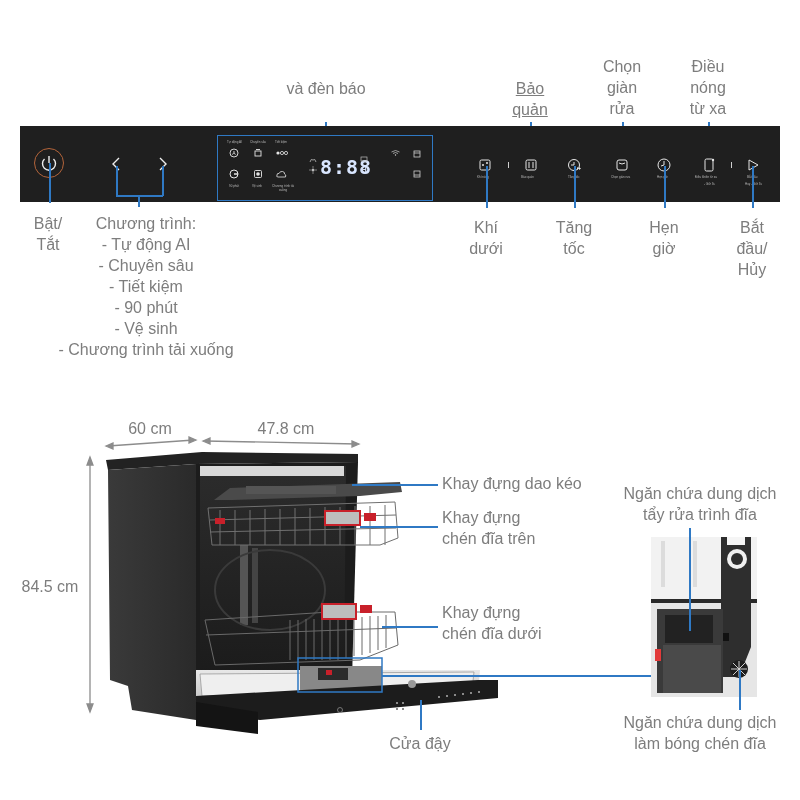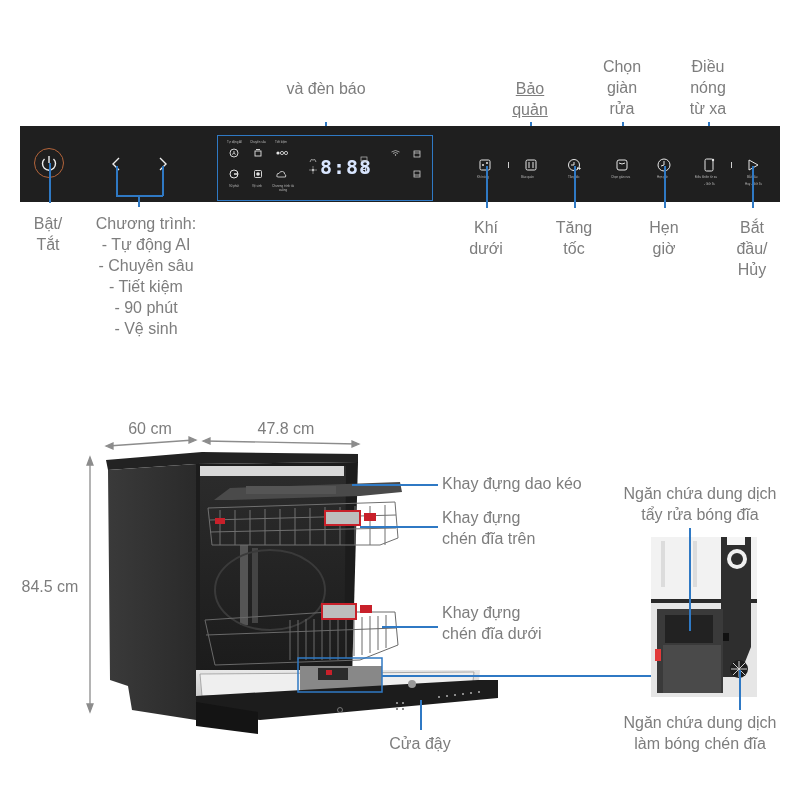--- a/index.html
+++ b/index.html
@@ -198,20 +198,21 @@
   <div>Bật/</div>
   <div>Tắt</div>
 </div>
 <div class="label" style="left:40px; top:213px; width:212px;">
   <div>Chương trình:</div>
   <div>- Tự động AI</div>
   <div>- Chuyên sâu</div>
   <div>- Tiết kiệm</div>
   <div>-  90 phút</div>
   <div>- Vệ sinh</div>
+  <div>- Chương trình tải xuống</div>
 </div>
 <div class="label" style="left:460px; top:217px; width:52px;">
   <div>Khí</div>
   <div>dưới</div>
 </div>
 <div class="label" style="left:548px; top:217px; width:52px;">
   <div>Tăng</div>
   <div>tốc</div>
 </div>
 <div class="label" style="left:638px; top:217px; width:52px;">
@@ -329,21 +330,21 @@
   <div>chén đĩa trên</div>
 </div>
 <div class="label left" style="left:442px; top:602px;">
   <div>Khay đựng</div>
   <div>chén đĩa dưới</div>
 </div>
 <div class="label" style="left:380px; top:733px; width:80px;">Cửa đậy</div>
 
 <div class="label" style="left:610px; top:483px; width:180px;">
   <div>Ngăn chứa dung dịch</div>
-  <div>tẩy rửa bóng đĩa</div>
+  <div>tẩy rửa trình đĩa</div>
 </div>
 
 <svg class="abs" style="left:651px; top:537px;" width="106" height="160" viewBox="0 0 106 160">
   <rect x="0" y="0" width="106" height="160" fill="#e6e6e6"></rect>
   <rect x="0" y="0" width="106" height="62" fill="#f2f2f2"></rect>
   <rect x="10" y="4" width="4" height="46" fill="#dcdcdc"></rect>
   <rect x="42" y="4" width="4" height="46" fill="#dcdcdc"></rect>
   <rect x="0" y="62" width="106" height="4" fill="#2a2a2a"></rect>
 
   <polygon points="70,0 100,0 100,110 88,140 70,140" fill="#2e2e2e"></polygon>

